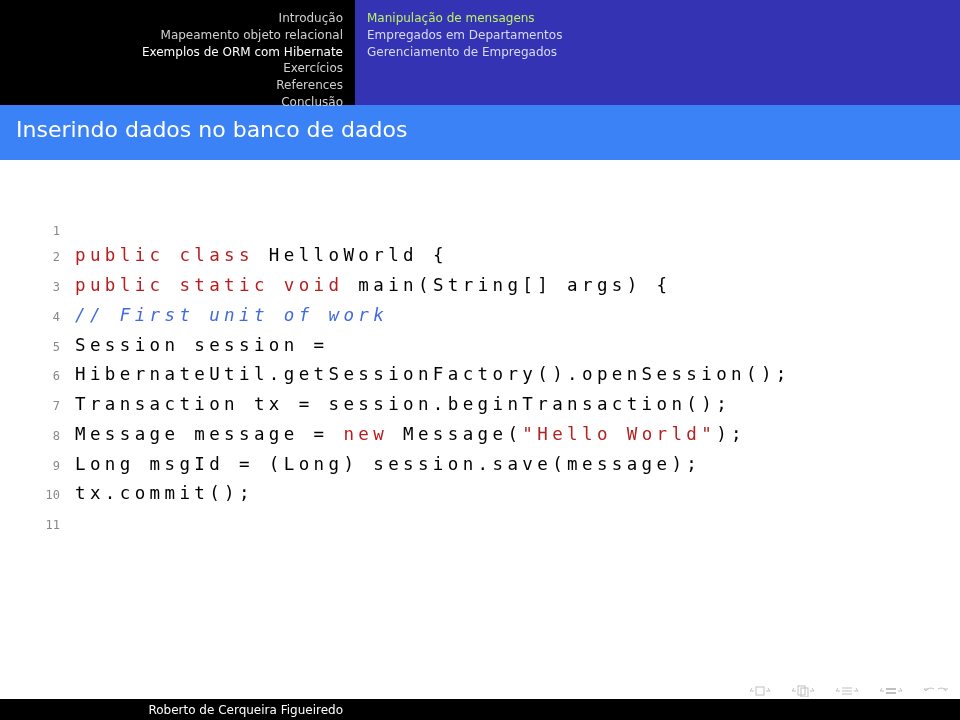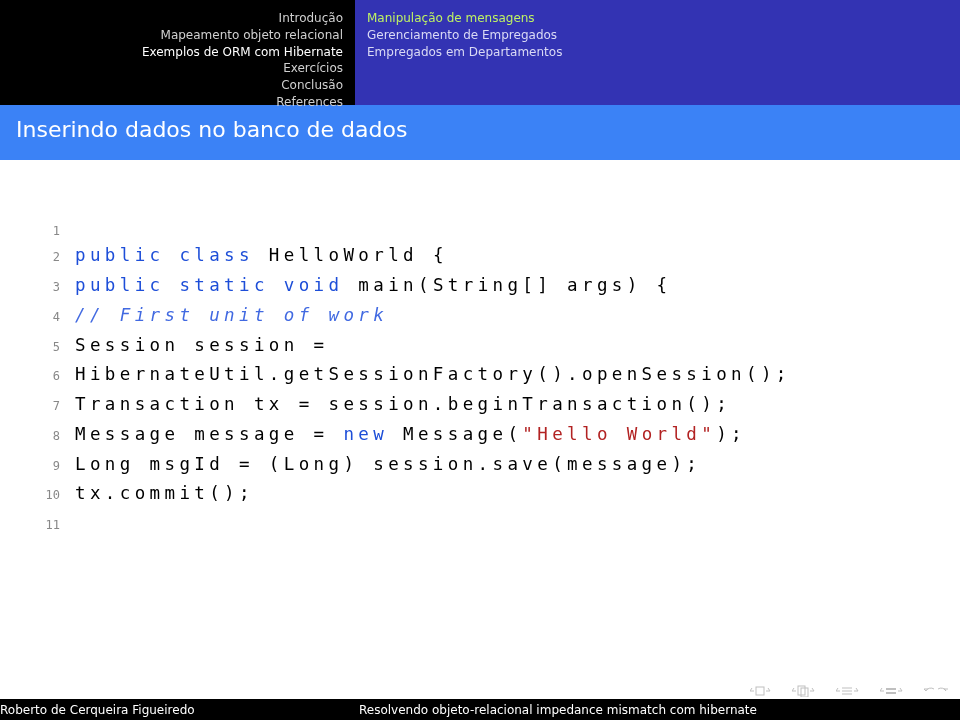--- a/index.html
+++ b/index.html
@@ -61,38 +61,38 @@
     text-align: right;
     color: #888;
     font-size: 12px;
     margin-right: 15px;
     padding-top: 6px;
   }
   .code {
     white-space: pre;
     letter-spacing: 0.25em;
   }
-  .kw { color: #1d4ed8; }
+  .kw { color: #b91c1c; }
   .str { color: #b22222; } 
   .cmt { color: #4169e1; font-style: italic; } 
   .footer {
     position: absolute;
     bottom: 0;
     left: 0;
     right: 0;
     height: 21px;
     background: #000000;
     color: #ffffff;
     font-size: 12px;
     display: flex;
     align-items: center;
   }
   .footer-left {
     flex: 0 0 355px;
-    text-align: left;
+    text-align: right;
     padding-right: 12px;
     box-sizing: border-box;
   }
   .footer-right {
     flex: 1;
     padding-left: 4px;
   }
   .navbar {
     position: absolute;
     bottom: 23px;
@@ -112,27 +112,27 @@
 </style>
 </head>
 <body>
 
 <div class="header">
   <div class="header-left" id="nav-left">
       <div>Introdução</div>
       <div>Mapeamento objeto relacional</div>
       <div class="active">Exemplos de ORM com Hibernate</div>
       <div>Exercícios</div>
+      <div>References</div>
       <div>Conclusão</div>
-      <div>References</div>
     </div>
   <div class="header-right" id="nav-right">
       <div class="active">Manipulação de mensagens</div>
+      <div>Empregados em Departamentos</div>
       <div>Gerenciamento de Empregados</div>
-      <div>Empregados em Departamentos</div>
     </div>
 </div>
 
 <div class="titlebar">Inserindo dados no banco de dados</div>
 
 <div class="content" id="code">
     <div class="code-line">
       <span class="lineno">1</span>
       <span class="code"></span>
     </div>
@@ -215,14 +215,13 @@
         <path d="M2,5 A5,4 0 0,1 10,3" fill="none" stroke="#bfbfbf"></path>
         <polyline points="2,5 0,3 4,3" fill="none" stroke="#bfbfbf"></polyline>
         <path d="M14,3 A5,4 0 0,1 22,5" fill="none" stroke="#bfbfbf"></path>
         <polyline points="22,5 20,3 24,3" fill="none" stroke="#bfbfbf"></polyline>
       </svg>
   </span>
 </div>
 
 <div class="footer">
   <div class="footer-left">Roberto de Cerqueira Figueiredo</div>
-  <div class="footer-right">Resolvendo objeto-relacional impedance mismatch com hibernate</div>
 </div>
 
 </body></html>

